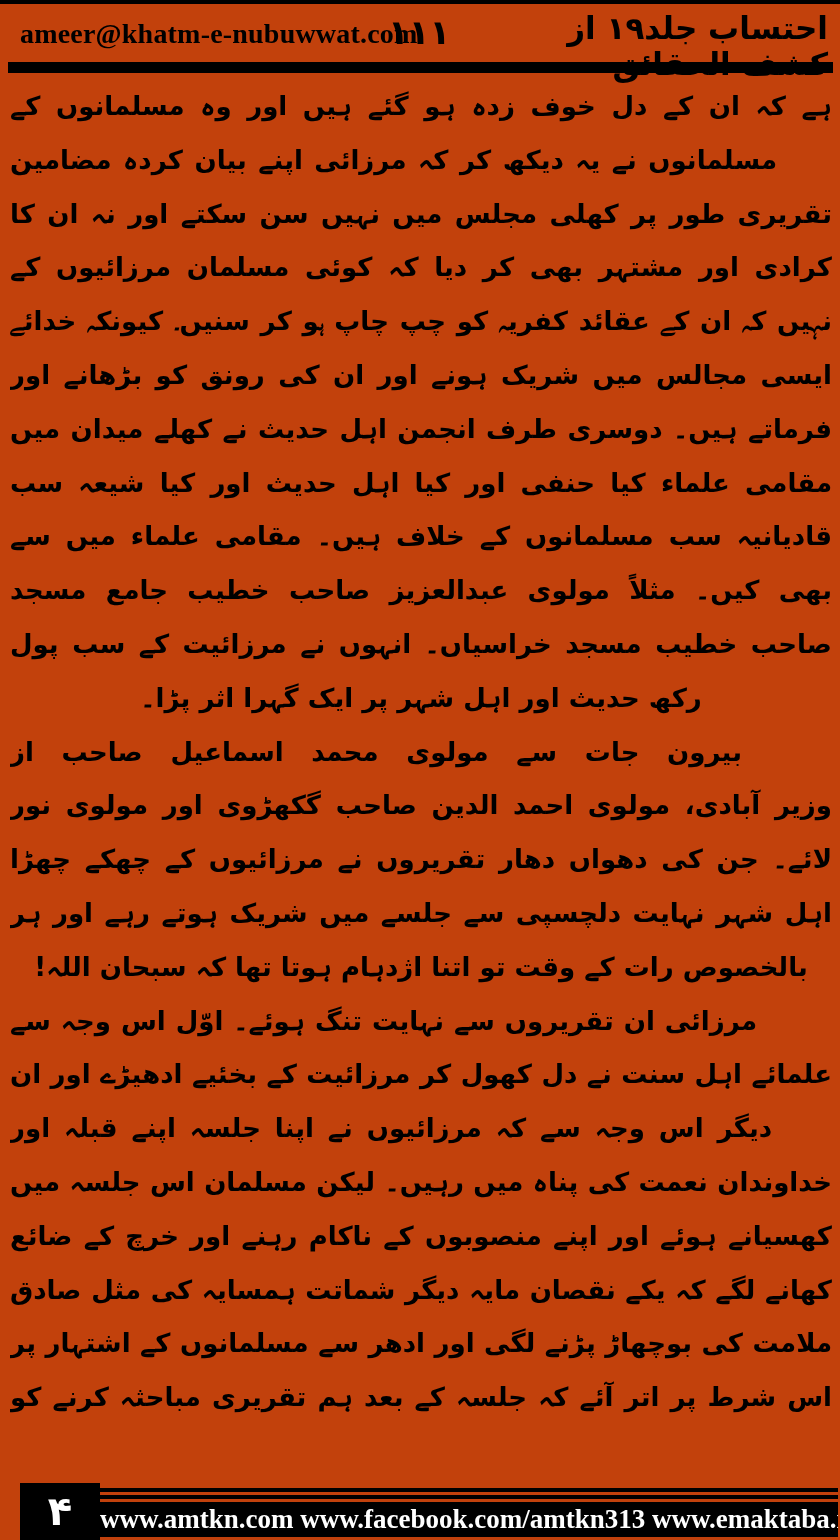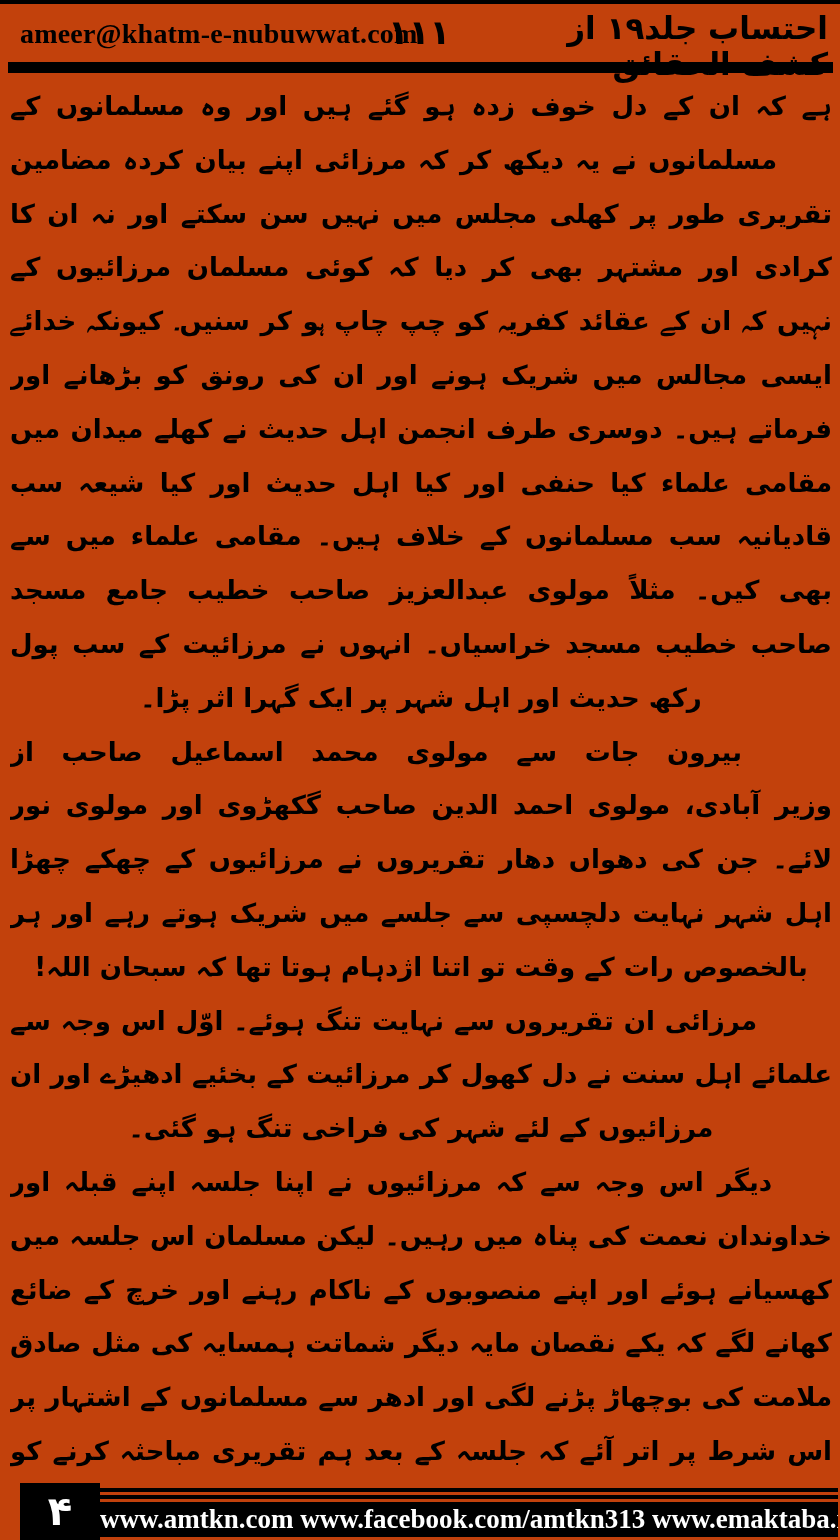--- a/index.html
+++ b/index.html
@@ -80,21 +80,20 @@
     <div class="line">بھی کیں۔ مثلاً مولوی عبدالعزیز صاحب خطیب جامع مسجد مبارک پورہ۔ مولوی محمد یوسف</div>
     <div class="line">صاحب خطیب مسجد خراسیاں۔ انہوں نے مرزائیت کے سب پول کھول کر مسلمانوں کے سامنے</div>
     <div class="line end-c">رکھ حدیث اور اہل شہر پر ایک گہرا اثر پڑا۔</div>
     <div class="line ind90">بیرون جات سے مولوی محمد اسماعیل صاحب از گوجرانوالہ، حافظ عنایت اللہ صاحب</div>
     <div class="line">وزیر آبادی، مولوی احمد الدین صاحب گکھڑوی اور مولوی نور الٰہی صاحب گھرجاکھی تشریف</div>
     <div class="line">لائے۔ جن کی دھواں دھار تقریروں نے مرزائیوں کے چھکے چھڑا دیئے۔ باوجود شدید گرمی کے</div>
     <div class="line">اہل شہر نہایت دلچسپی سے جلسے میں شریک ہوتے رہے اور ہر اجلاس میں کافی حاضری ہوتی رہی۔</div>
     <div class="line end-c">بالخصوص رات کے وقت تو اتنا اژدہام ہوتا تھا کہ سبحان اللہ! اور ماشاء اللہ!</div>
     <div class="line ind75">مرزائی ان تقریروں سے نہایت تنگ ہوئے۔ اوّل اس وجہ سے کہ ان تقریروں میں</div>
     <div class="line">علمائے اہل سنت نے دل کھول کر مرزائیت کے بخئیے ادھیڑے اور ان کے پول کھولے۔ تو</div>
-    <div class="line end-c">مرزائیوں کے لئے شہر کی فراخی تنگ ہو گئی۔</div>
     <div class="line ind60">دیگر اس وجہ سے کہ مرزائیوں نے اپنا جلسہ اپنے قبلہ اور کعبہ قلعہ مُعلّے پر کیا تھا کہ اپنے</div>
     <div class="line">خداوندان نعمت کی پناہ میں رہیں۔ لیکن مسلمان اس جلسہ میں شریک نہ ہوئے۔ تو مرزائی بہت</div>
     <div class="line">کھسیانے ہوئے اور اپنے منصوبوں کے ناکام رہنے اور خرچ کے ضائع و بیکار جانے پر حسرتیں</div>
     <div class="line">کھانے لگے کہ یکے نقصان مایہ دیگر شماتت ہمسایہ کی مثل صادق آئی۔ آخر جب ہر طرف سے</div>
     <div class="line">ملامت کی بوچھاڑ پڑنے لگی اور ادھر سے مسلمانوں کے اشتہار پر اشتہار نکلنے لگے تو مرتا کیا نہ کرتا۔</div>
     <div class="line">اس شرط پر اتر آئے کہ جلسہ کے بعد ہم تقریری مباحثہ کرنے کو تیار ہیں۔ بشرطیکہ اس جلسہ، مناظرہ</div>
   </div>
 
   <div class="footer-pagebox">۴</div>
   <div class="footer-rule1"></div>

